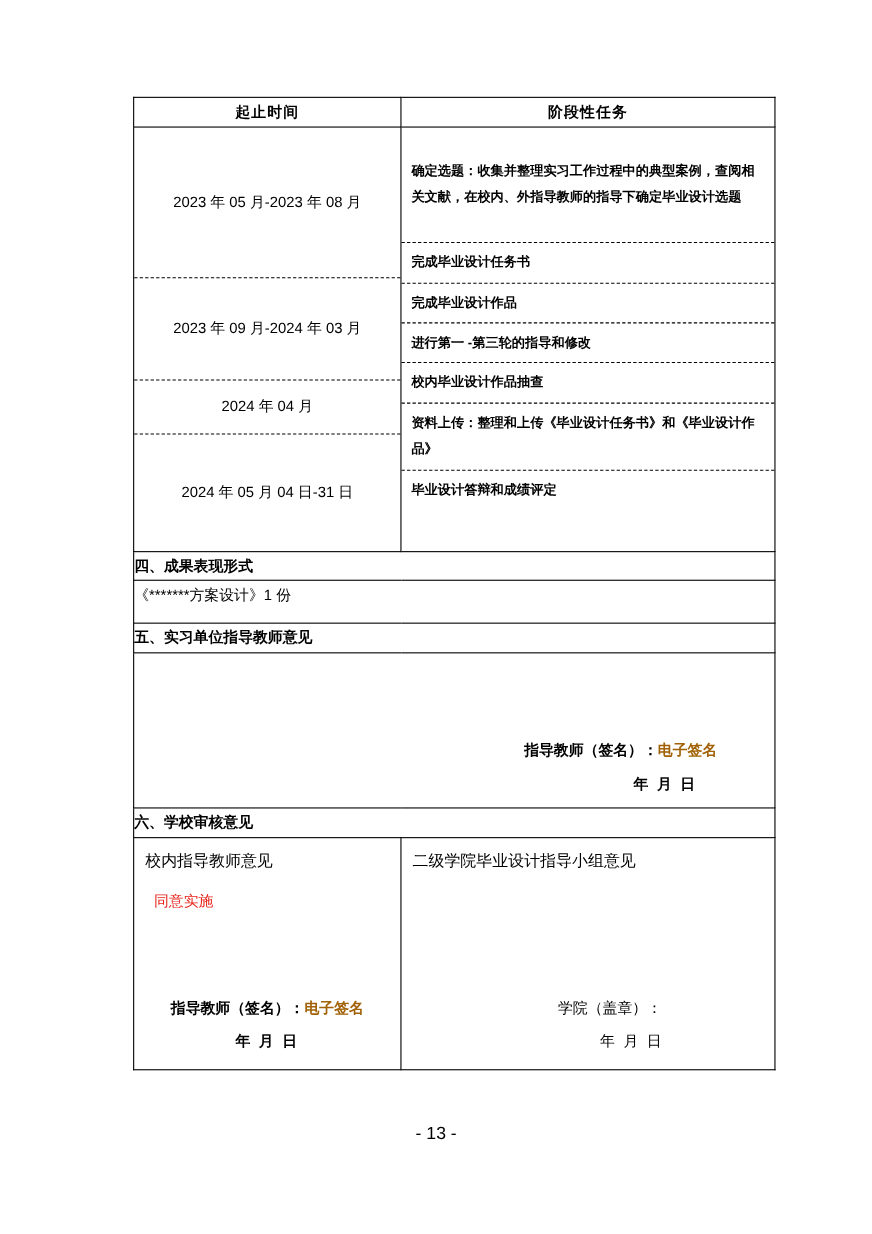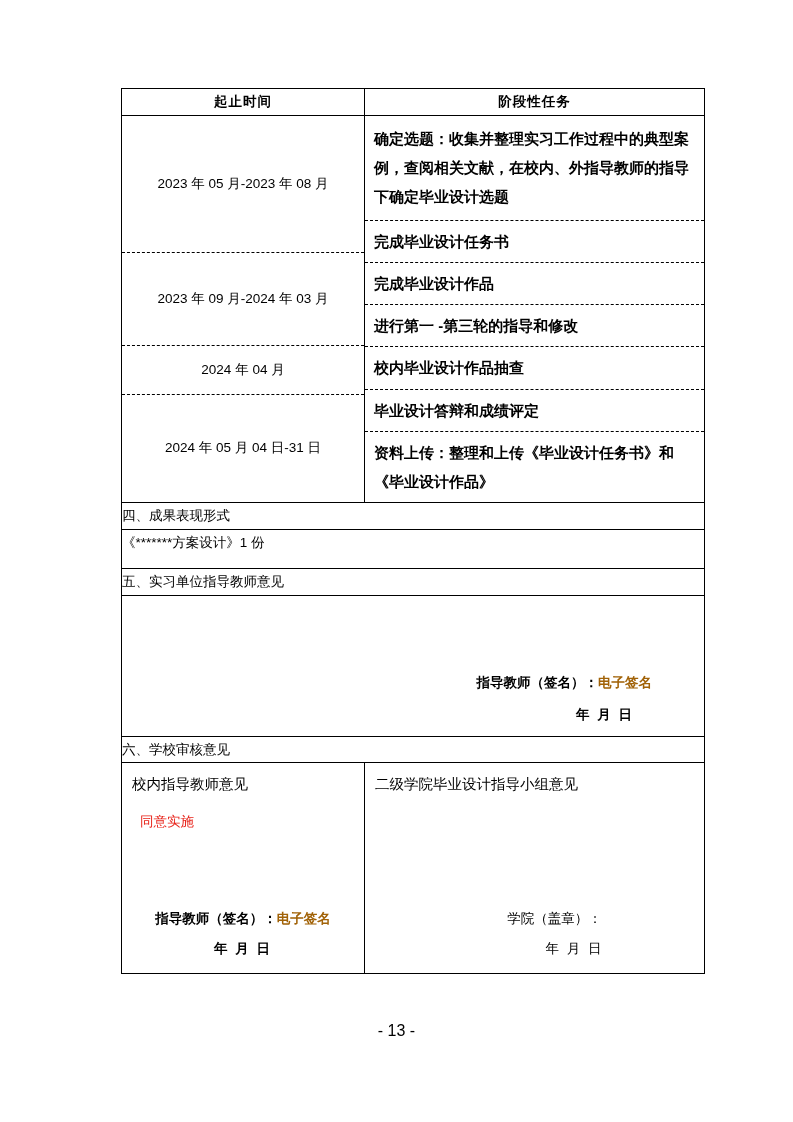--- a/index.html
+++ b/index.html
@@ -45,21 +45,21 @@
   }
   .subtable {
     width: 100%;
     border-collapse: collapse;
     table-layout: fixed;
   }
   .subtable td {
     border: none;
     border-top: 1px dashed #000;
     padding: 6px 9px;
-    font-size: 15px;
+    font-size: 12px;
     line-height: 1.95;
     vertical-align: middle;
   }
   .subtable tr:first-child td {
     border-top: none;
   }
   .left-col-inner {
     width: 100%;
     border-collapse: collapse;
     table-layout: fixed;
@@ -70,21 +70,21 @@
     border-top: 1px dashed #000;
     text-align: center;
     vertical-align: middle;
     font-size: 13.5px;
     padding: 4px 2px;
   }
   .left-col-inner tr:first-child td {
     border-top: none;
   }
   .section-title {
-    font-weight: normal;
+    font-weight: bold;
     font-size: 14.5px;
     padding: 7px 10px;
     margin-left: 30px;
   }
   .plain-line {
     font-size: 13.5px;
     padding: 9px 10px;
   }
   .sign-red {
     color: #a16207;
@@ -206,24 +206,24 @@
               <tr>
                 <td style="height:22px" class="bold">完成毕业设计作品</td>
               </tr>
               <tr>
                 <td style="height:22px" class="bold">进行第一 -第三轮的指导和修改</td>
               </tr>
               <tr>
                 <td style="height:22px" class="bold">校内毕业设计作品抽查</td>
               </tr>
               <tr>
+                <td style="height:48px" class="bold">资料上传：整理和上传《毕业设计任务书》和《毕业设计作品》</td>
+              </tr>
+              <tr>
                 <td style="height:22px" class="bold">毕业设计答辩和成绩评定</td>
-              </tr>
-              <tr>
-                <td style="height:48px" class="bold">资料上传：整理和上传《毕业设计任务书》和《毕业设计作品》</td>
               </tr>
             </tbody>
           </table>
         </td>
       </tr>
 
       <tr>
         <td colspan="2" class="section-title">四、成果表现形式</td>
       </tr>
 

